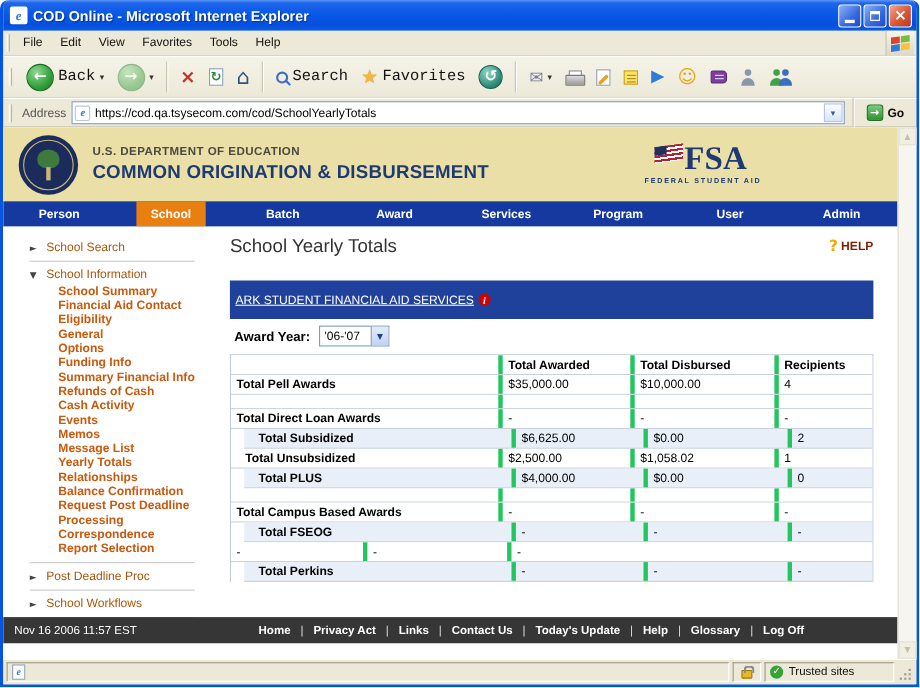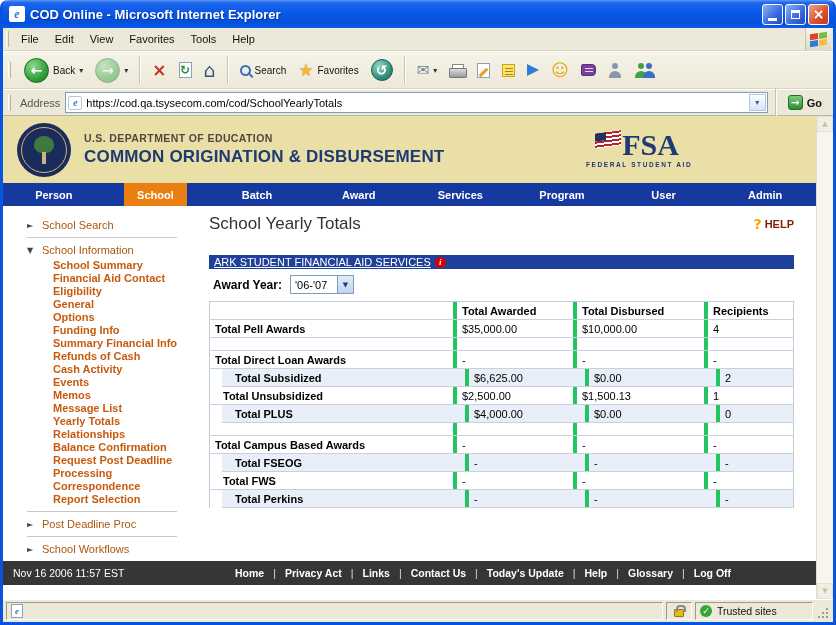--- a/index.html
+++ b/index.html
@@ -37,21 +37,21 @@
   .wf1 { background: #E1402A; } .wf2 { background: #7BBB44; } .wf3 { background: #2F7CD6; } .wf4 { background: #F6C143; }
 
   
   .toolbar { height: 38px; flex-shrink: 0; background: linear-gradient(180deg,#F5F3E8,#ECE9D8);
     display: flex; align-items: center; padding: 0 4px; gap: 6px; border-top: 1px solid #fff; border-bottom: 1px solid #D8D5C2; }
   .tbtn { display: flex; align-items: center; gap: 4px; padding: 2px 3px; border-radius: 3px; }
   .circ { width: 25px; height: 25px; border-radius: 50%; border: 1px solid #1A6B1F; color: #fff;
     background: radial-gradient(circle at 35% 30%, #8FD894, #33A03A 60%, #1C7A22);
     display: flex; align-items: center; justify-content: center; font-size: 14px; font-weight: bold; flex-shrink: 0; }
   .dim { opacity: .45; }
-  .tlabel { font-size: 10px; color: #111; }
+  .tlabel { font-size: 14px; color: #111; font-family: Liberation Mono, monospace; }
   .dd { font-size: 8px; color: #333; }
   .tsep { width: 2px; height: 28px; border-left: 1px solid #C6C3AE; border-right: 1px solid #fff; margin: 0 2px; }
   .ico-stop { color: #C53227; font-size: 17px; font-weight: bold; line-height: 1; }
   .docpage { width: 13px; height: 16px; background: #fff; border: 1px solid #8FA0B8; position: relative;
     display: flex; align-items: center; justify-content: center; }
   .ico-refresh { color: #2E8B3A; font-size: 12px; font-weight: bold; }
   .ico-home { color: #31557F; font-size: 19px; line-height: 1; }
   .mag { width: 11px; height: 11px; border: 2px solid #3C6FC4; border-radius: 50%; position: relative; display: inline-block; }
   .mag::after { content: ""; position: absolute; width: 7px; height: 2px; background: #3C6FC4;
     transform: rotate(45deg); right: -5px; bottom: -2px; border-radius: 1px; }
@@ -139,21 +139,21 @@
   .side-list { padding-left: 26px; padding-bottom: 2px; }
   .side-item { color: #C75A0F; font-weight: bold; font-size: 11px; line-height: 13px; }
 
   .main { flex: 1; padding: 8px 0 0 6px; min-width: 0; }
   .main-head { width: 585px; display: flex; justify-content: space-between; align-items: flex-start; }
   .page-title { font-size: 17px; color: #333; }
   .help { display: flex; align-items: center; gap: 3px; margin-top: 2px; }
   .qmark { color: #F5A800; font-weight: bold; font-size: 14px; }
   .help-label { color: #7E1F04; font-weight: bold; font-size: 11px; }
 
-  .school-bar { width: 585px; height: 14px; background: #20419B; margin-top: 21px;
+  .school-bar { width: 585px; height: 35px; background: #20419B; margin-top: 21px;
     display: flex; align-items: center; padding: 0 5px; gap: 4px; }
   .school-link { color: #FFFFFF; text-decoration: underline; font-size: 11px; }
   .info-ico { width: 11px; height: 11px; border-radius: 50%; background: #D40000; color: #fff;
     font: bold italic 9px "Liberation Serif", serif; display: flex; align-items: center; justify-content: center; flex-shrink: 0; }
 
   .award-row { width: 585px; display: flex; align-items: center; gap: 8px; padding: 6px 4px 7px 4px; }
   .award-label { font-weight: bold; font-size: 12px; color: #000; }
   .combo { width: 64px; height: 19px; border: 1px solid #7F9DB9; background: #fff; display: flex; align-items: center; }
   .combo-text { flex: 1; padding-left: 4px; font-size: 11px; color: #000; }
   .combo-btn { width: 16px; height: 17px; background: linear-gradient(#E3EBFB,#BFD3F2);
@@ -469,21 +469,21 @@
             </div>
             <div class="trow sub alt">
               <div class="c c1">Total Subsidized</div>
               <div class="c c2">$6,625.00</div>
               <div class="c c3">$0.00</div>
               <div class="c c4">2</div>
             </div>
             <div class="trow sub">
               <div class="c c1">Total Unsubsidized</div>
               <div class="c c2">$2,500.00</div>
-              <div class="c c3">$1,500.13</div>
+              <div class="c c3">$1,058.02</div>
               <div class="c c4">1</div>
             </div>
             <div class="trow sub alt">
               <div class="c c1">Total PLUS</div>
               <div class="c c2">$4,000.00</div>
               <div class="c c3">$0.00</div>
               <div class="c c4">0</div>
             </div>
             <div class="trow spacer">
               <div class="c c1"></div>
@@ -497,21 +497,20 @@
               <div class="c c3">-</div>
               <div class="c c4">-</div>
             </div>
             <div class="trow sub alt">
               <div class="c c1">Total FSEOG</div>
               <div class="c c2">-</div>
               <div class="c c3">-</div>
               <div class="c c4">-</div>
             </div>
             <div class="trow sub">
-              <div class="c c1">Total FWS</div>
               <div class="c c2">-</div>
               <div class="c c3">-</div>
               <div class="c c4">-</div>
             </div>
             <div class="trow sub alt">
               <div class="c c1">Total Perkins</div>
               <div class="c c2">-</div>
               <div class="c c3">-</div>
               <div class="c c4">-</div>
             </div>

